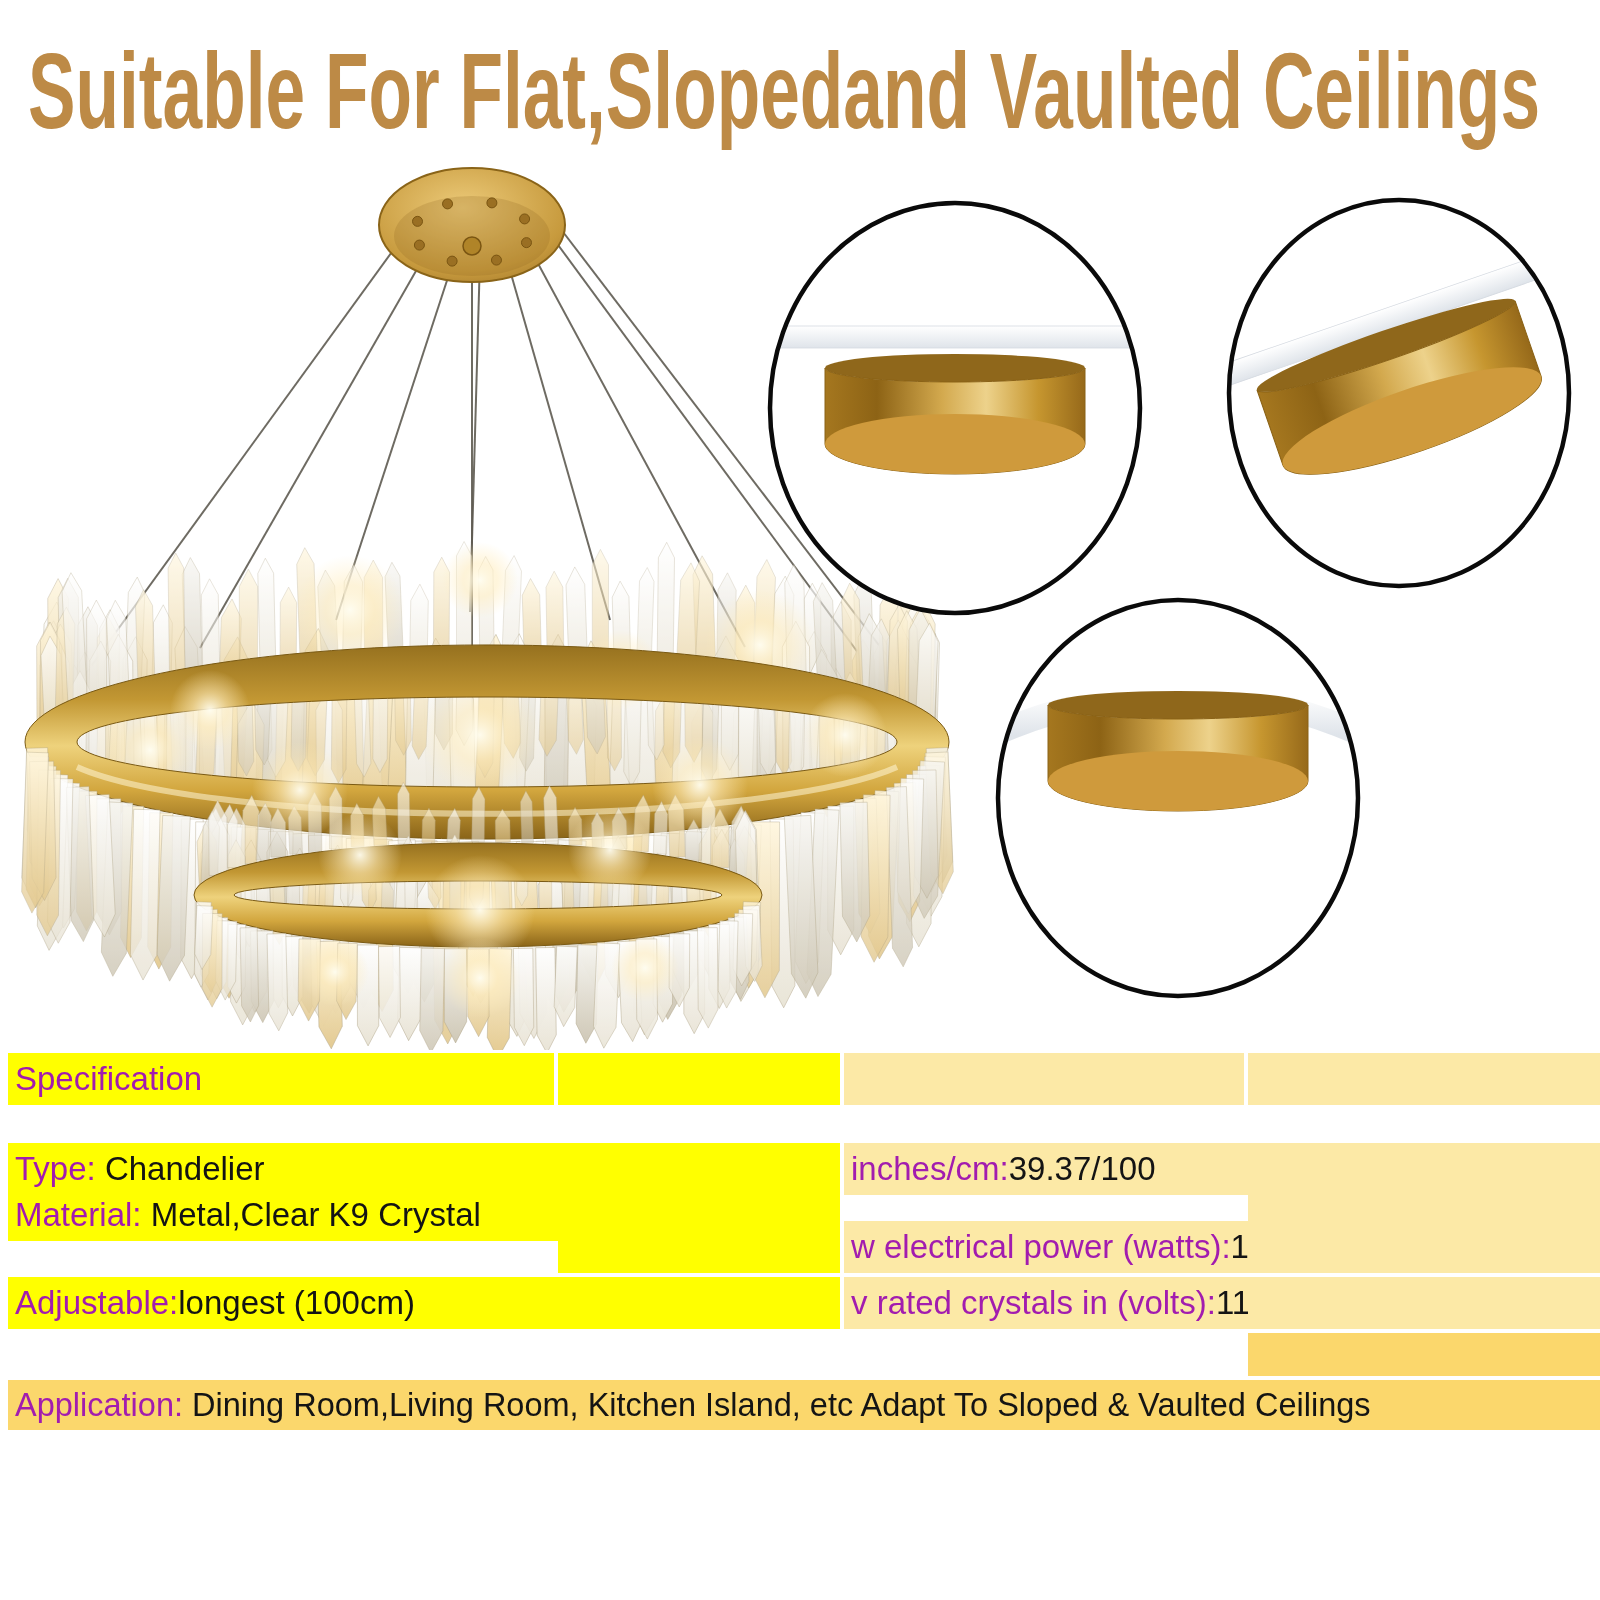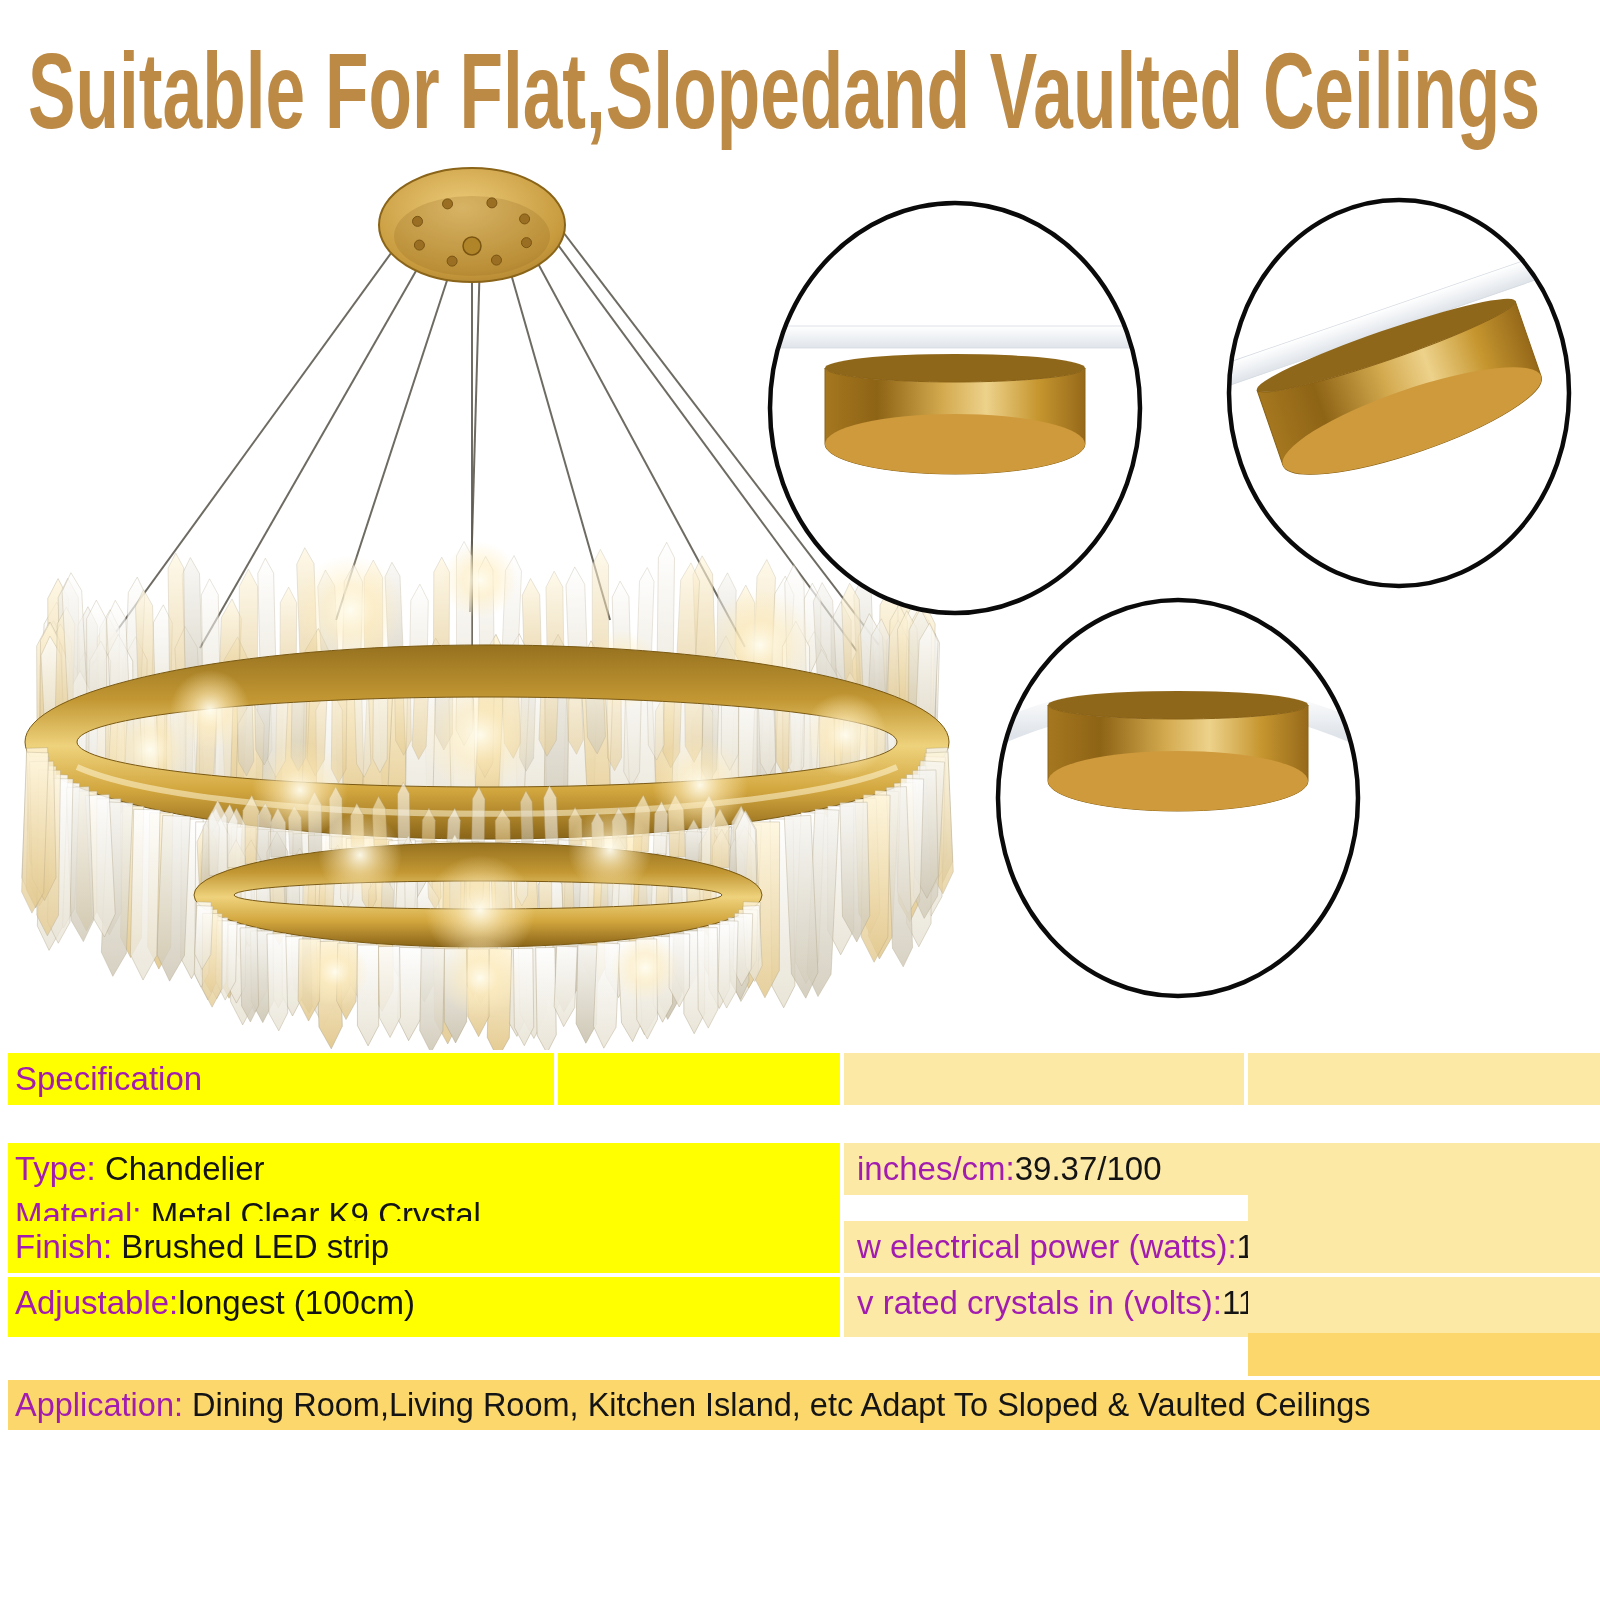--- a/index.html
+++ b/index.html
@@ -11,25 +11,25 @@
   #spec-table{position:absolute;left:8px;top:1053px;width:1592px;height:377px;}
   .cell{position:absolute;overflow:hidden;white-space:pre;font-size:33px;line-height:52px;color:#141414;}
   .cell .lab{color:#a21caf;}
   .yellow{background:#ffff00;}
   .cream{background:#fce9a6;}
   .gold{background:#fbd76c;}
   .r1{top:0;height:52px;}
   .r2{top:56px;height:52px;margin-top:34px;}
   .r3{top:112px;height:52px;margin-top:24px;}
   .r4{top:168px;height:52px;}
-  .r5{top:224px;height:60px;}
+  .r5{top:224px;height:52px;}
   .r6{top:280px;height:43px;line-height:43px;}
   .r7{top:327px;height:50px;line-height:50px;font-size:32.5px;}
   .pad{padding-left:7px;}
-  .padr{padding-left:13px;}
+  .padr{padding-left:7px;}
 </style>
 </head>
 <body>
 
 <div id="stage">
 
   <svg id="art" width="1600" height="900" viewBox="0 0 1600 900">
     <defs>
       <linearGradient id="cw" x1="0" y1="0" x2="0" y2="1">
         <stop offset="0" stop-color="#ffffff"></stop>
@@ -599,21 +599,20 @@
 
     <div class="cell yellow r2 pad" style="left:0;width:546px"><span class="lab">Type:</span><span> Chandelier</span></div>
     <div class="cell yellow r2" style="left:550px;width:282px"></div>
     <div class="cell cream r2 padr" style="left:836px;width:400px"><span class="lab">inches/cm:</span><span>39.37/100</span></div>
     <div class="cell cream r2" style="left:1240px;width:352px"></div>
 
     <div class="cell yellow r3 pad" style="left:0;width:546px"><span class="lab">Material:</span><span> Metal,Clear K9 Crystal</span></div>
     <div class="cell yellow r3" style="left:550px;width:282px"></div>
     <div class="cell cream r3" style="left:1240px;width:352px"></div>
 
-    <div class="cell yellow r4 pad" style="left:0;width:546px"><span class="lab">Finish:</span><span> Brushed LED strip</span></div>
     <div class="cell yellow r4" style="left:550px;width:282px"></div>
     <div class="cell cream r4 padr" style="left:836px;width:400px"><span class="lab">w electrical power (watts):</span><span>152w</span></div>
     <div class="cell cream r4" style="left:1240px;width:352px"></div>
 
     <div class="cell yellow r5 pad" style="left:0;width:546px"><span class="lab">Adjustable:</span><span>longest (100cm)</span></div>
     <div class="cell yellow r5" style="left:550px;width:282px"></div>
     <div class="cell cream r5 padr" style="left:836px;width:400px"><span class="lab">v rated crystals in (volts):</span><span>110v</span></div>
     <div class="cell cream r5" style="left:1240px;width:352px"></div>
 
     <div class="cell gold r6" style="left:1240px;width:352px"></div>

